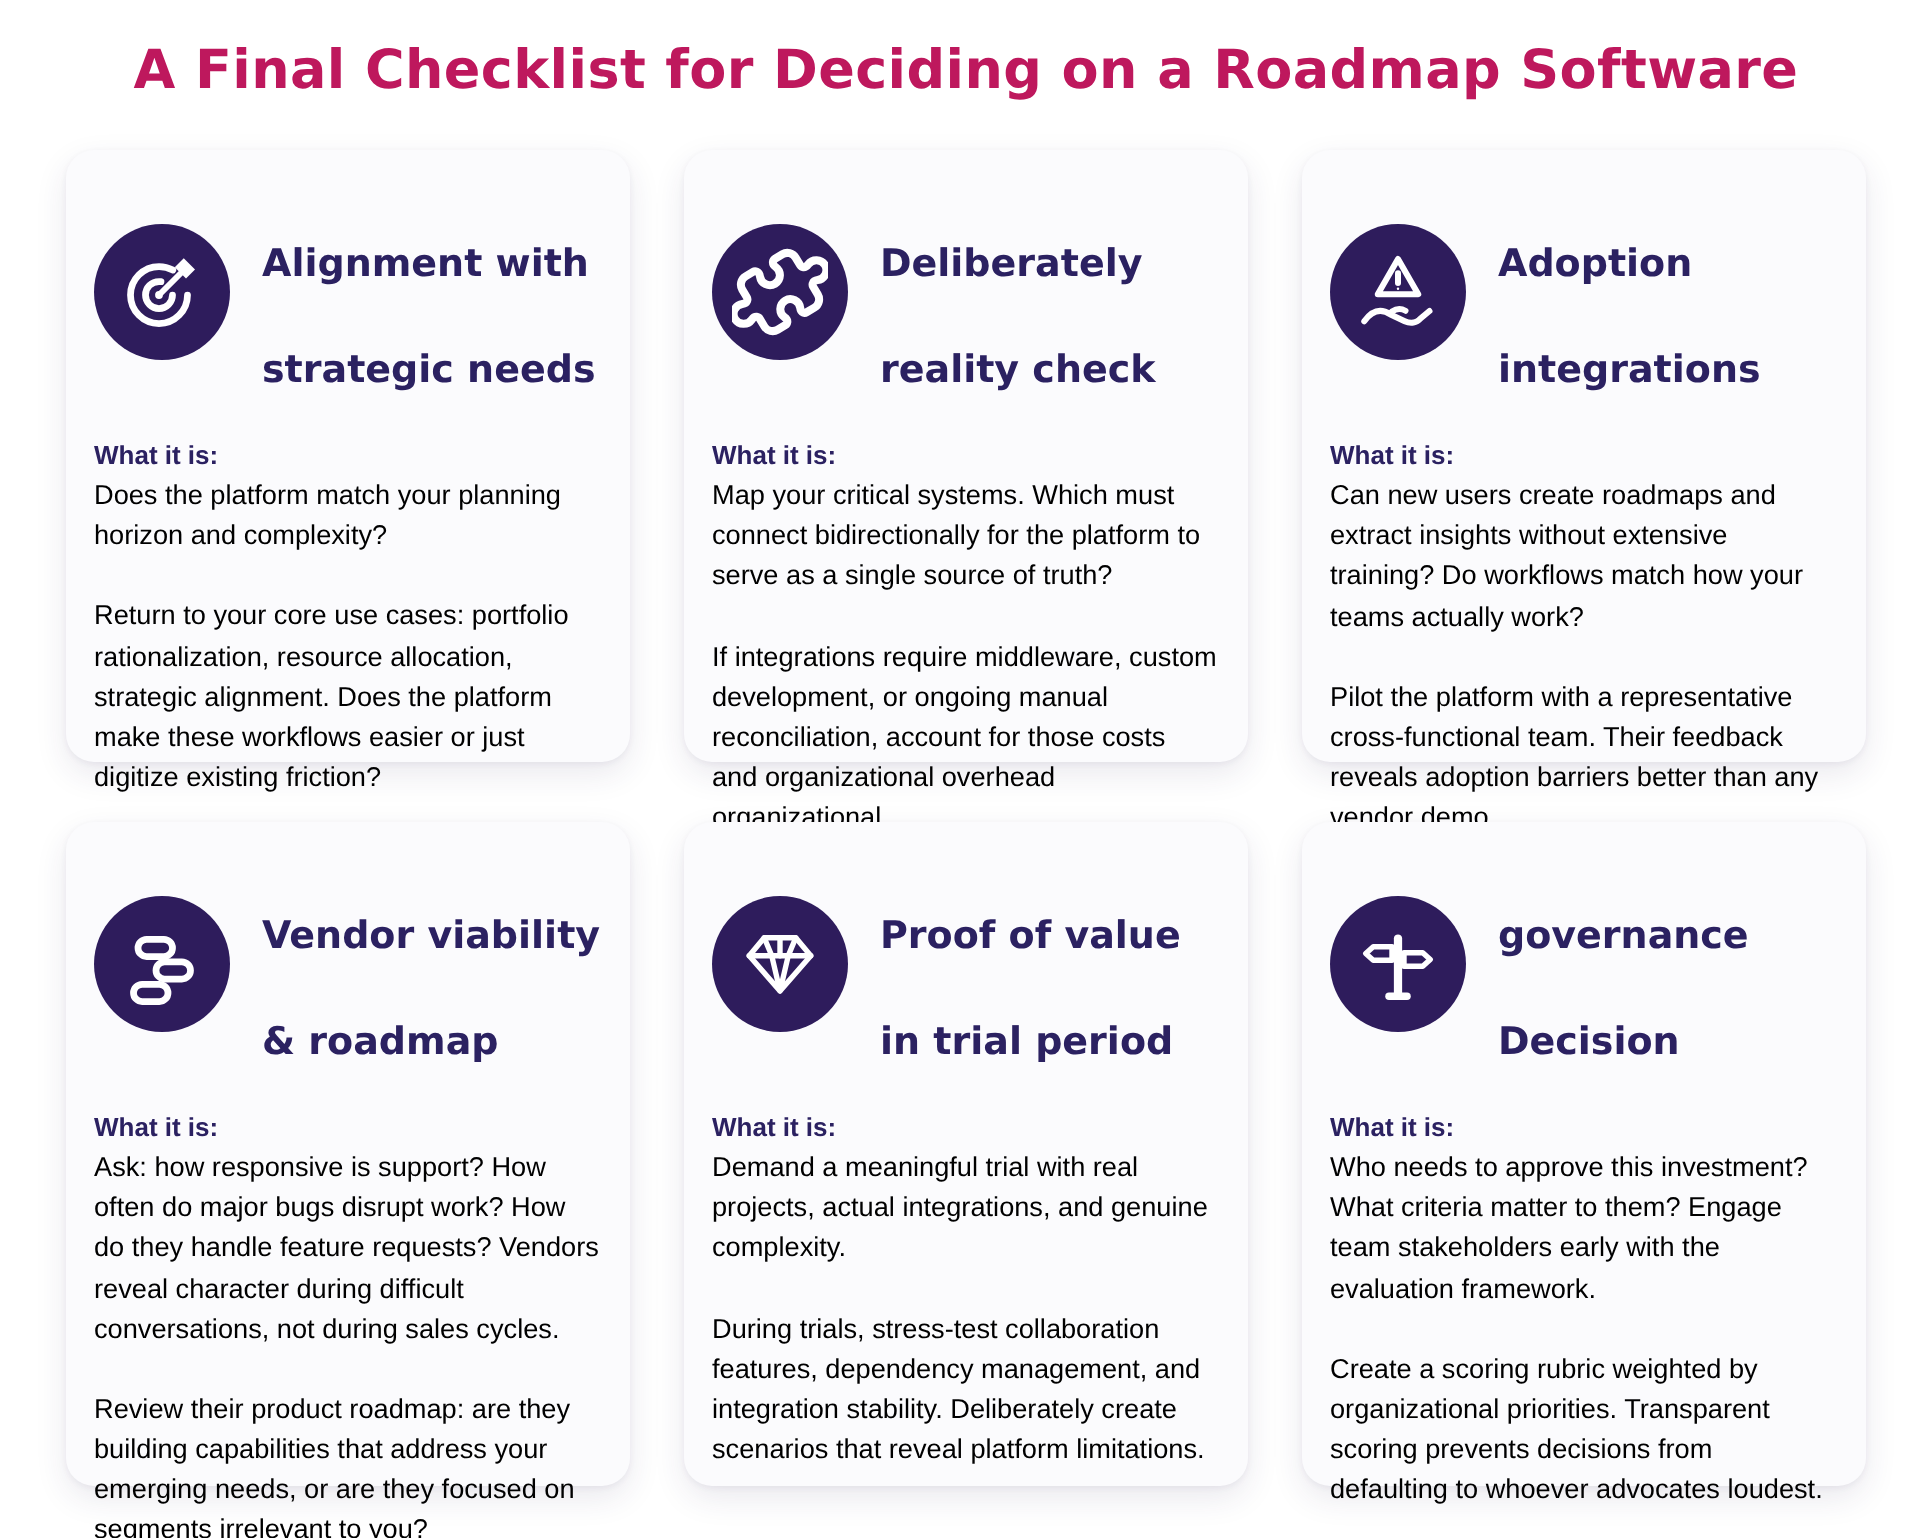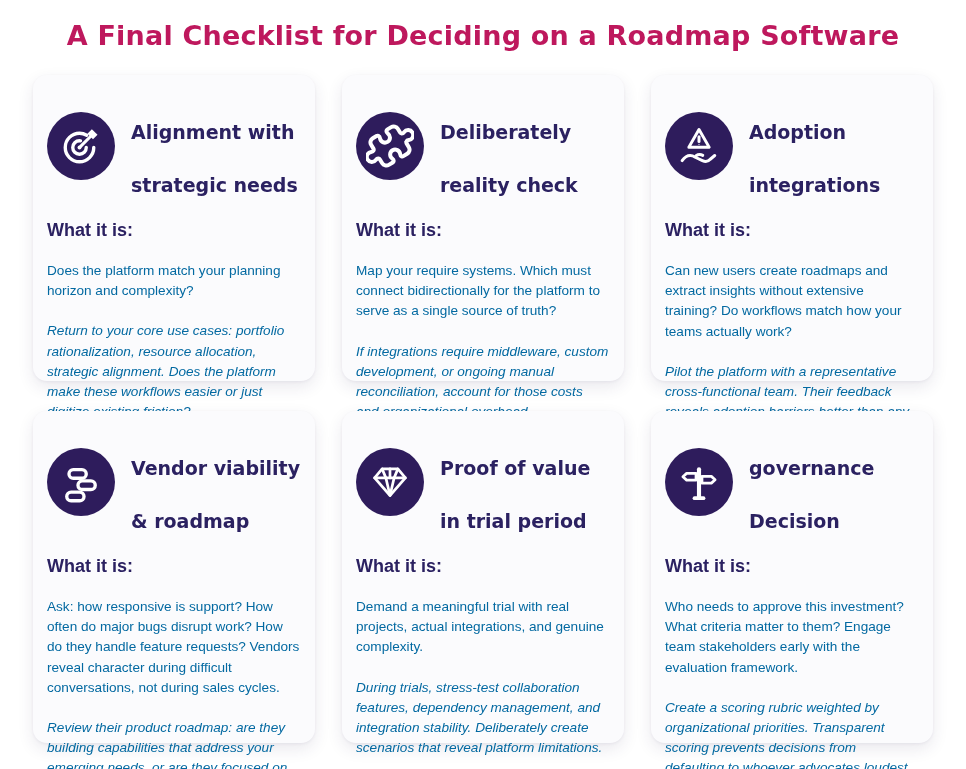--- a/index.html
+++ b/index.html
@@ -39,30 +39,30 @@
 
   .card-title {
     font-family:"DejaVu Sans", sans-serif;
     font-weight:bold; font-size:19px; line-height:1.4;
     color:#2B2161;
   }
   .card-title span { display:block; white-space:nowrap;margin-top:26px; }
 
   .what-label {
     margin-top:22px;
-    font-size:18px; font-weight:bold;
+    font-size:13px; font-weight:bold;
     color:#2B2161;
   }
 
   .body-text {
-    margin-top:20px;
+    margin-top:3px;
     font-size:13.6px; line-height:1.48;
-    color:#0369a1;
-  }
-  .body-text p + p { margin-top:20px;font-style:italic; }
+    color:#000000;
+  }
+  .body-text p + p { margin-top:20px; }
 </style>
 </head>
 <body>
 
 <h1 class="page-title">A Final Checklist for Deciding on a Roadmap Software</h1>
 
 <div class="grid">
 
   <div class="card">
     <div class="card-head">
@@ -96,21 +96,21 @@
           </g>
         </svg>
       </div>
       <div class="card-title">
         <span>Deliberately</span>
         <span>reality check</span>
       </div>
     </div>
     <div class="what-label">What it is:</div>
     <div class="body-text">
-      <p>Map your require systems. Which must connect bidirectionally for the platform to serve as a single source of truth?</p>
+      <p>Map your critical systems. Which must connect bidirectionally for the platform to serve as a single source of truth?</p>
       <p>If integrations require middleware, custom development, or ongoing manual reconciliation, account for those costs and organizational overhead organizational.</p>
     </div>
   </div>
 
   <div class="card">
     <div class="card-head">
       <div class="icon-circle">
         <svg viewBox="0 0 64 64" fill="none" stroke="#fff" stroke-width="4" stroke-linecap="round" stroke-linejoin="round">
           <path d="M32 10 L45.5 33.5 H18.5 Z"></path>
           <path d="M32 19.5 v6.5"></path>

